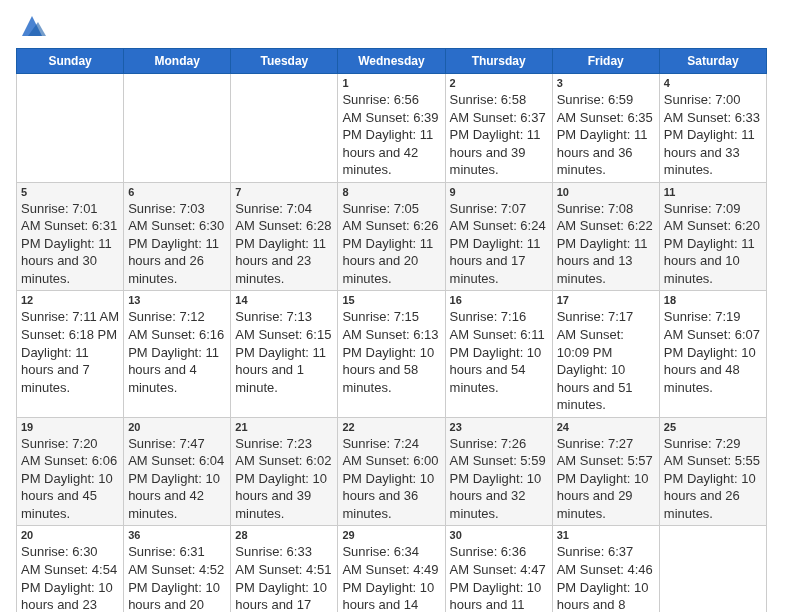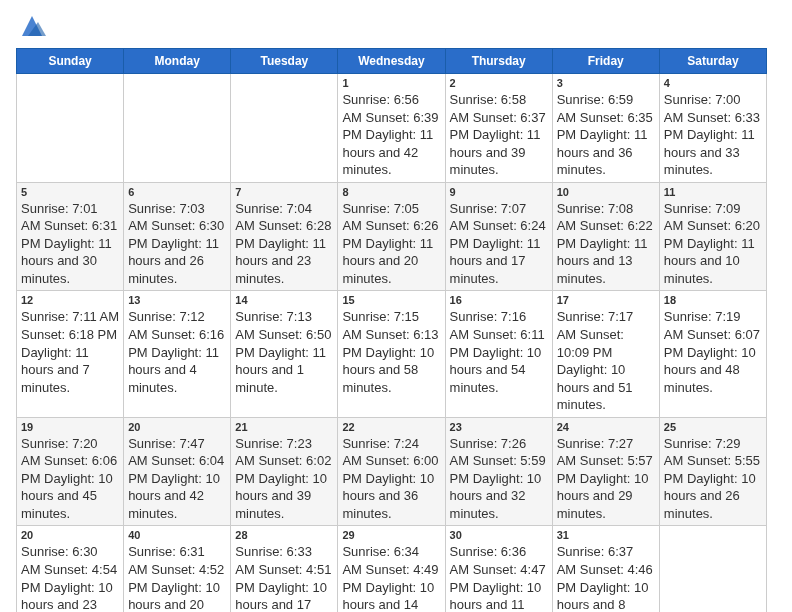--- a/index.html
+++ b/index.html
@@ -214,21 +214,21 @@
           </td>
           <td>
             <span class="day-number">13</span>
             <div class="cell-content">Sunrise: 7:12 AM
 Sunset: 6:16 PM
 Daylight: 11 hours and 4 minutes.</div>
           </td>
           <td>
             <span class="day-number">14</span>
             <div class="cell-content">Sunrise: 7:13 AM
-Sunset: 6:50 PM
+Sunset: 6:15 PM
 Daylight: 11 hours and 1 minute.</div>
           </td>
           <td>
             <span class="day-number">15</span>
             <div class="cell-content">Sunrise: 7:15 AM
 Sunset: 6:13 PM
 Daylight: 10 hours and 58 minutes.</div>
           </td>
           <td>
             <span class="day-number">16</span>
@@ -294,21 +294,21 @@
           </td>
         </tr>
         <tr class="row-white">
           <td>
             <span class="day-number">20</span>
             <div class="cell-content">Sunrise: 6:30 AM
 Sunset: 4:54 PM
 Daylight: 10 hours and 23 minutes.</div>
           </td>
           <td>
-            <span class="day-number">40</span>
+            <span class="day-number">36</span>
             <div class="cell-content">Sunrise: 6:31 AM
 Sunset: 4:52 PM
 Daylight: 10 hours and 20 minutes.</div>
           </td>
           <td>
             <span class="day-number">28</span>
             <div class="cell-content">Sunrise: 6:33 AM
 Sunset: 4:51 PM
 Daylight: 10 hours and 17 minutes.</div>
           </td>

